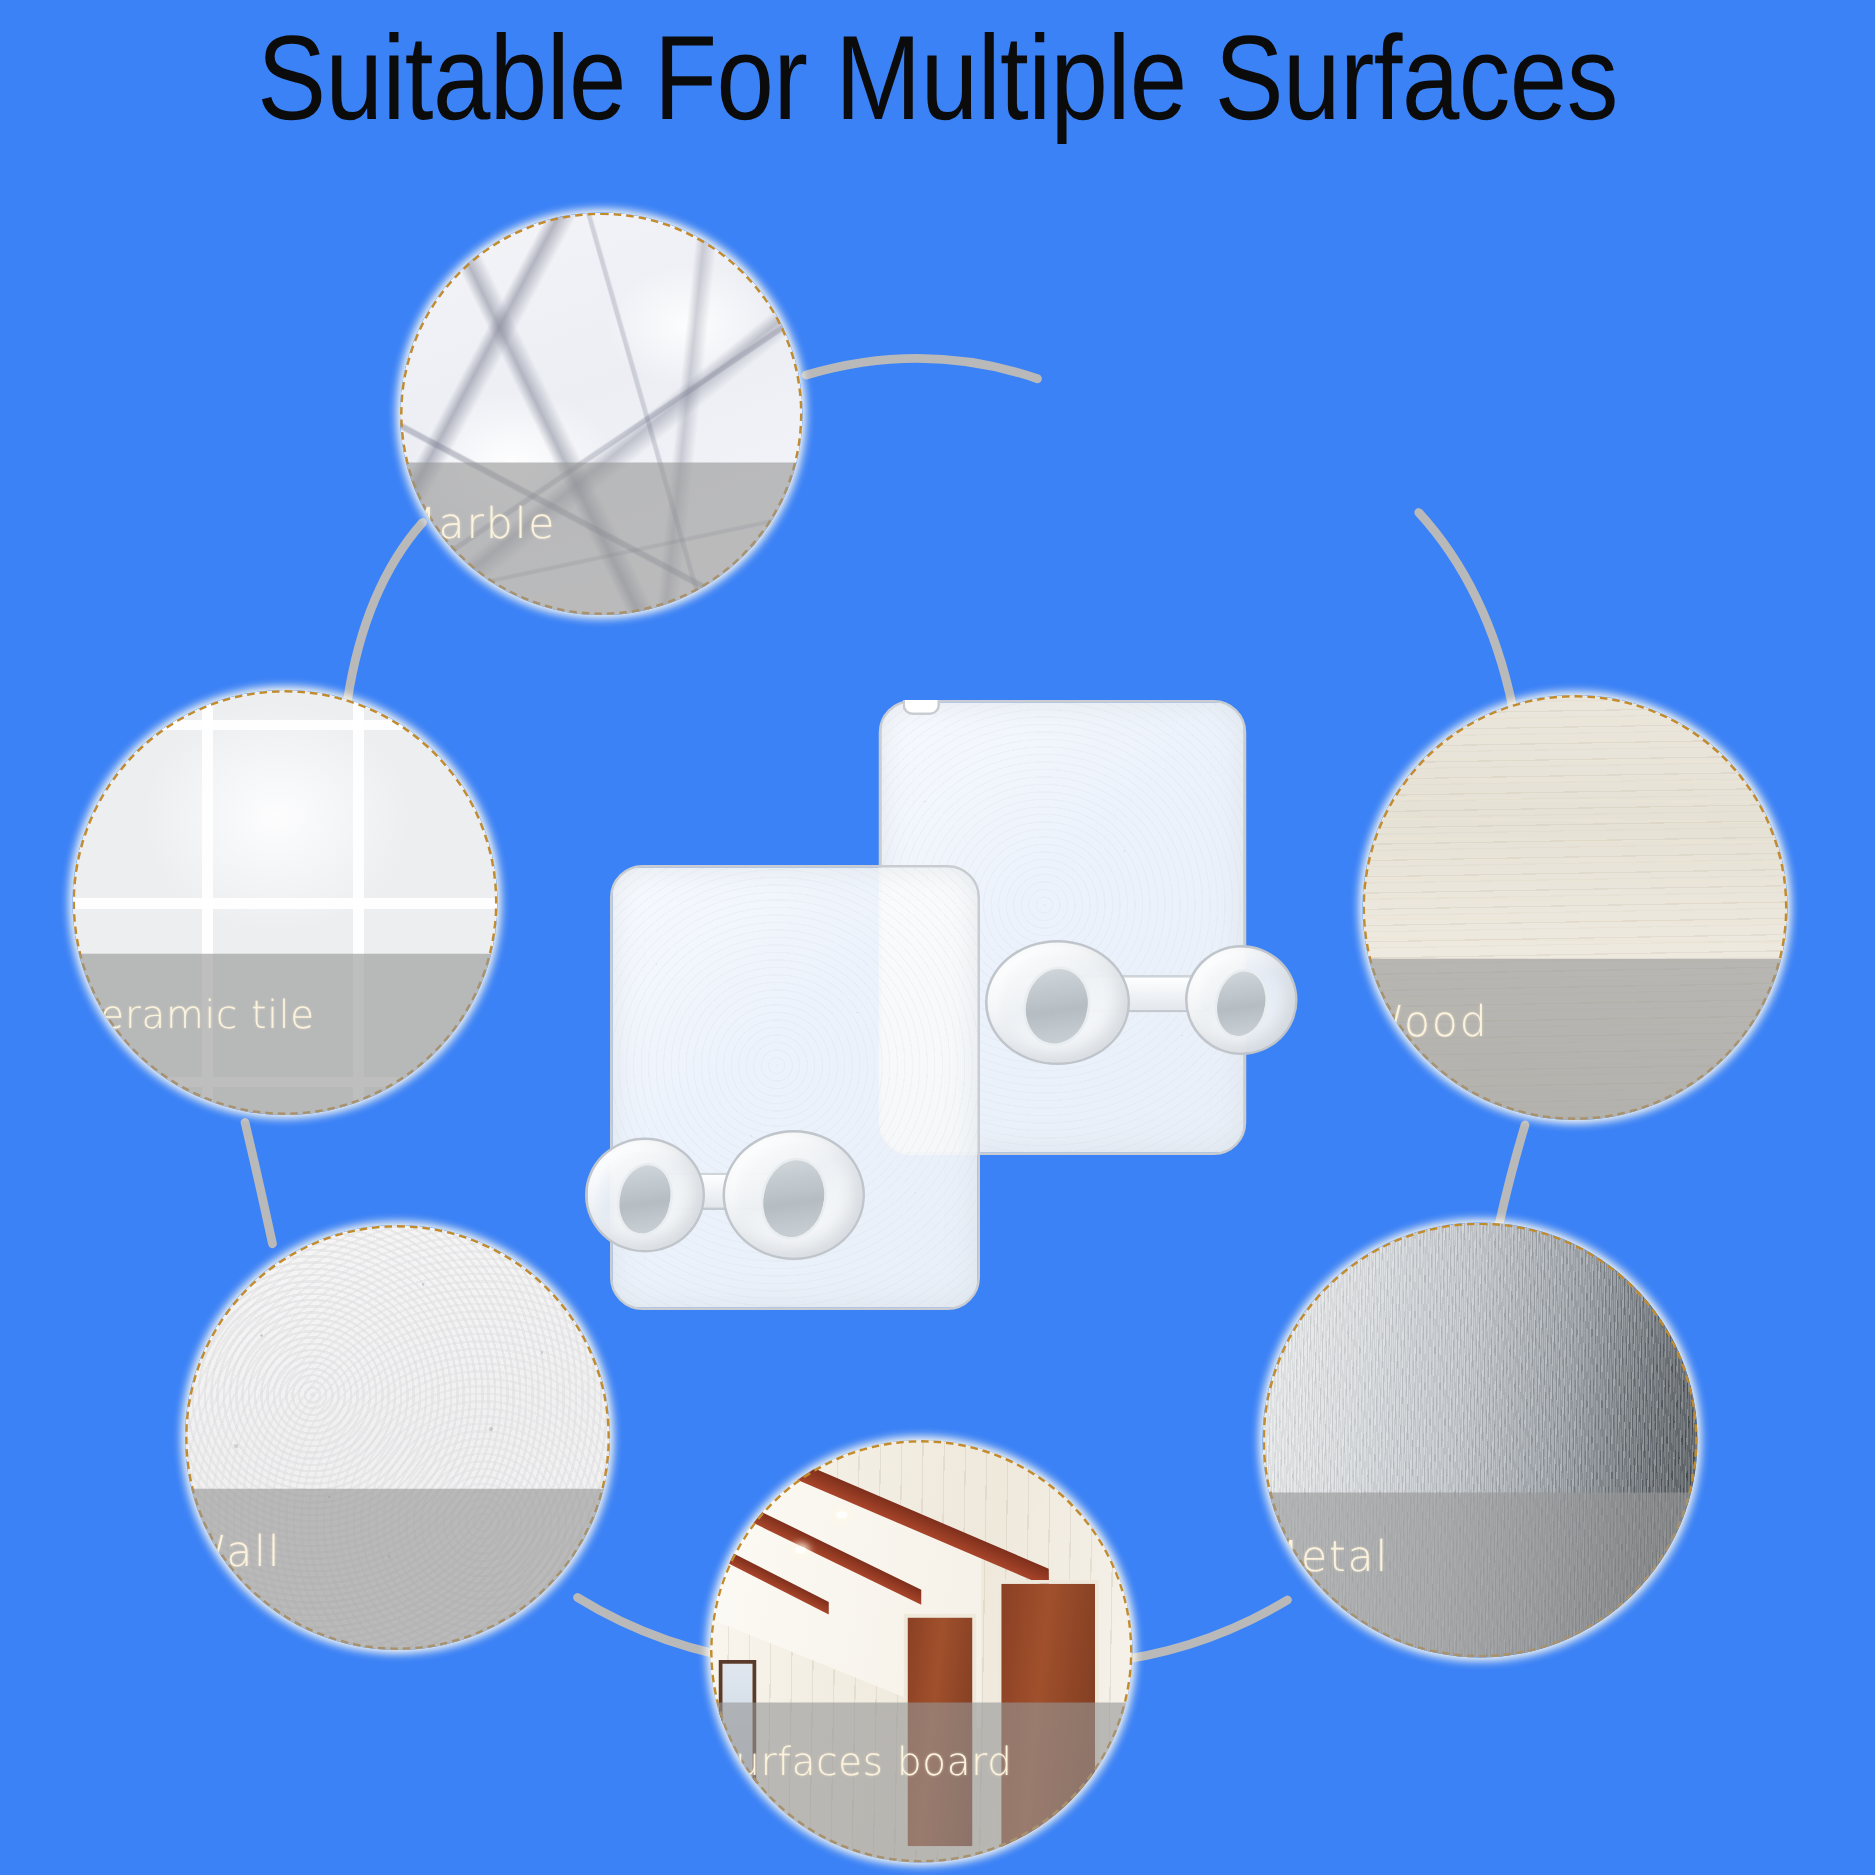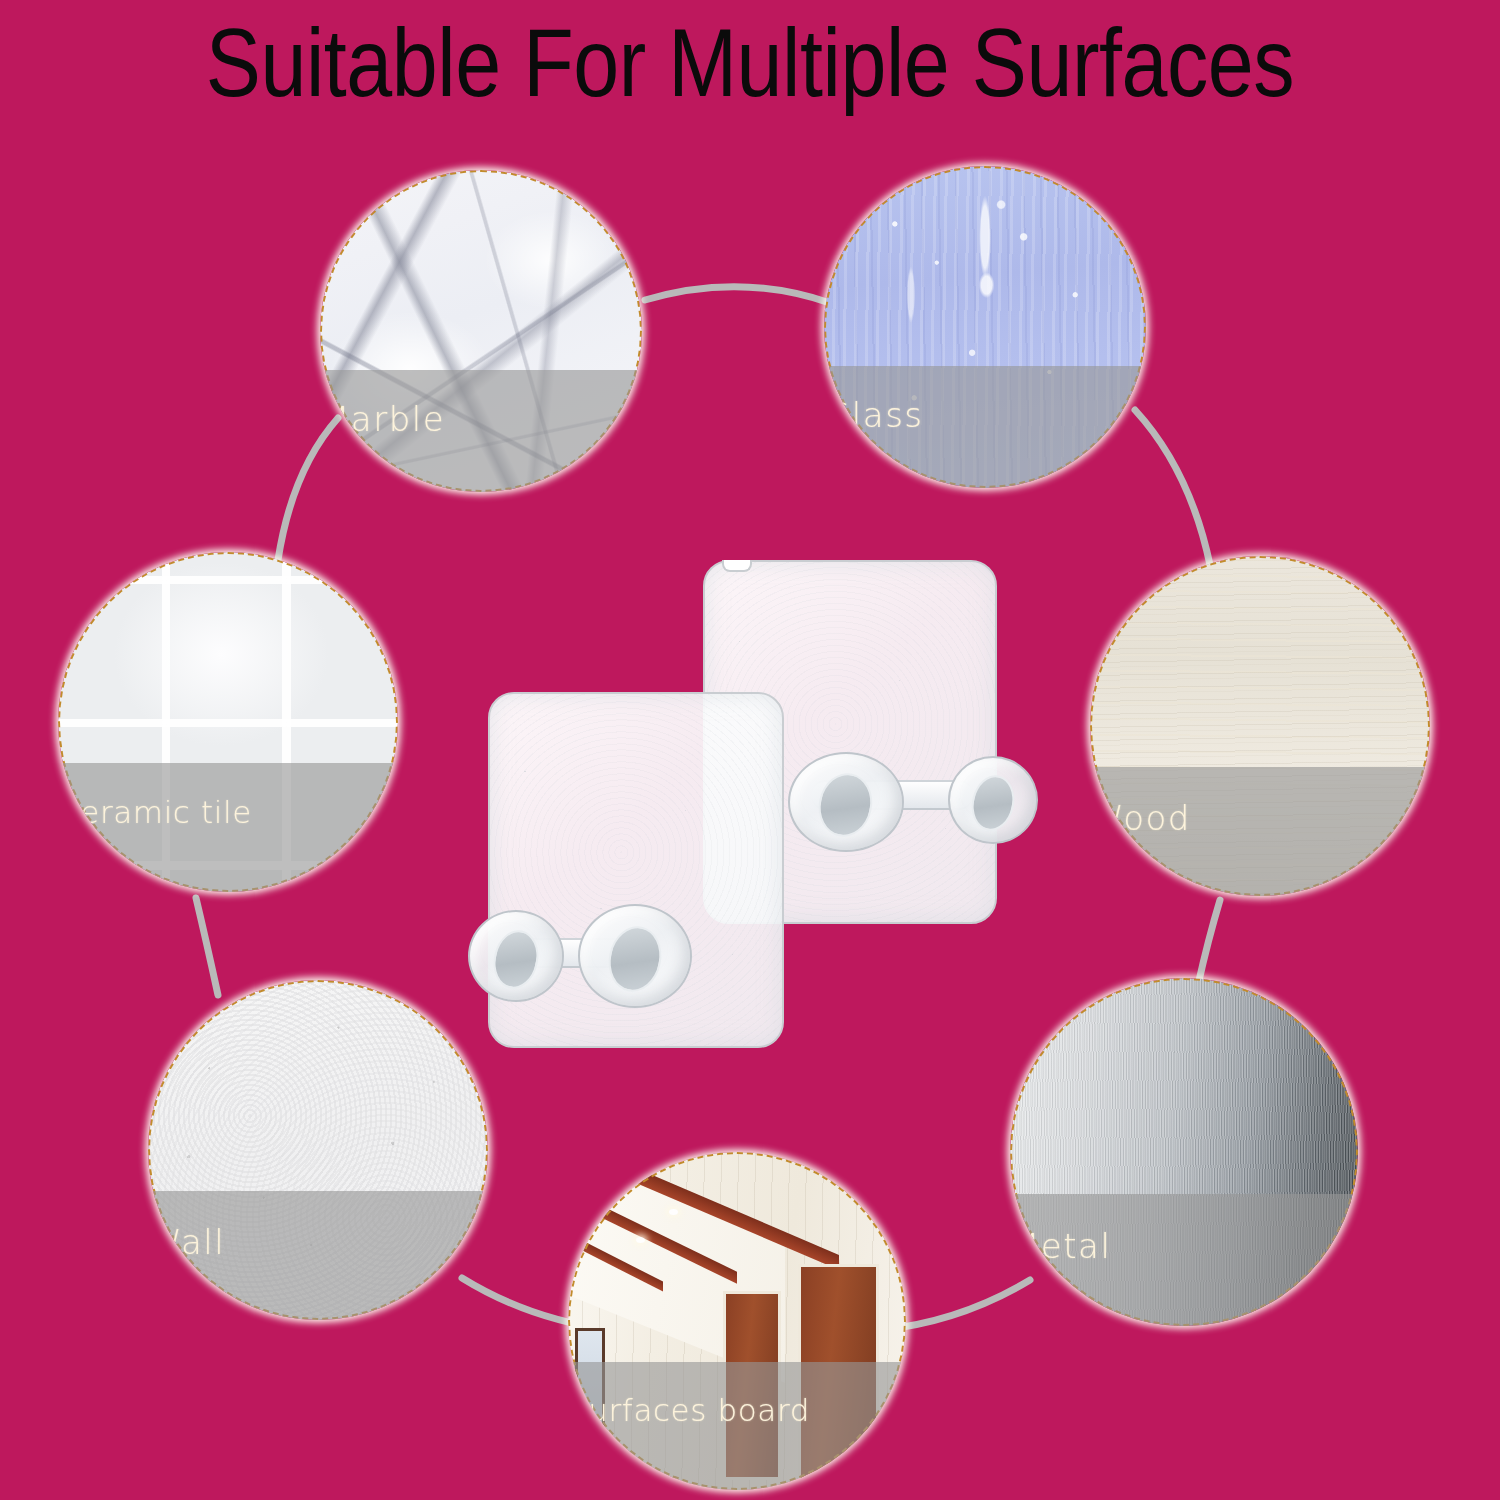--- a/index.html
+++ b/index.html
@@ -1,17 +1,17 @@
 <!DOCTYPE html>
 <html><head>
 <meta charset="utf-8">
 <style>
   html,body{margin:0;padding:0;background:#ffffff;}
   body{width:1500px;height:1500px;overflow:hidden;font-family:"Liberation Sans",sans-serif;}
-  #stage{position:relative;width:1500px;height:1500px;background:#be185d;}
+  #stage{position:relative;width:1500px;height:1500px;background:#3b82f6;}
 
   
   .title{
     position:absolute;left:0;top:8px;width:1500px;text-align:center;
     font-family:"Liberation Sans",sans-serif;
     font-size:96px;line-height:110px;font-weight:400;color:#0b0b0b;
     letter-spacing:-0.5px;transform:scaleX(0.86);transform-origin:50% 50%;
     white-space:nowrap;
   }
 
@@ -241,27 +241,20 @@
   </svg>
 
   <div class="circle" style="left:320px;top:170px;width:322px;height:322px;">
     <div class="tex tex-marble"></div>
     <div class="ring"></div>
     <div class="band">
       <span>Marble</span>
     </div>
   </div>
 
-  <div class="circle" style="left:824px;top:166px;width:322px;height:322px;">
-    <div class="tex tex-glass"></div>
-    <div class="ring"></div>
-    <div class="band">
-      <span>Glass</span>
-    </div>
-  </div>
 
   <div class="circle small" style="left:58px;top:552px;width:340px;height:340px;">
     <div class="tex tex-tile"></div>
     <div class="ring"></div>
     <div class="band">
       <span>Ceramic tile</span>
     </div>
   </div>
 
   <div class="circle" style="left:1090px;top:556px;width:340px;height:340px;text-decoration:underline;">

